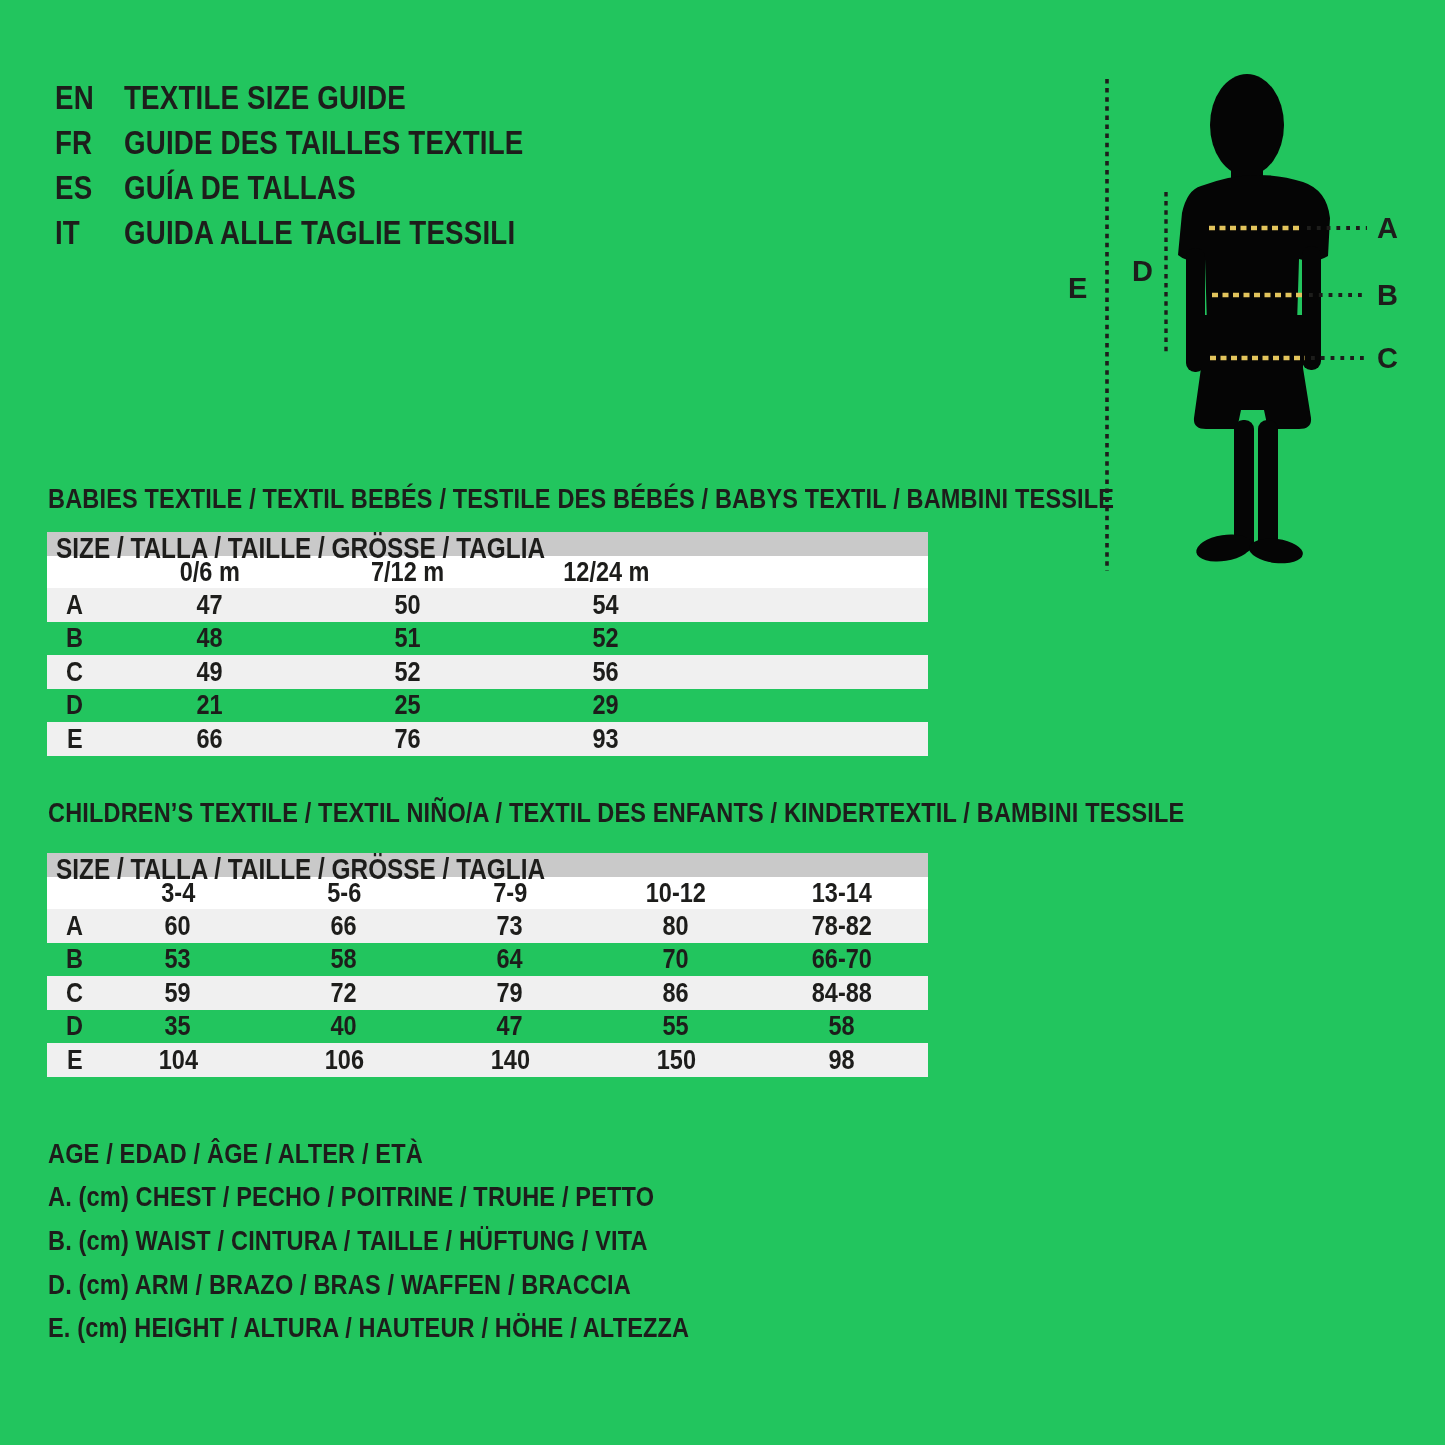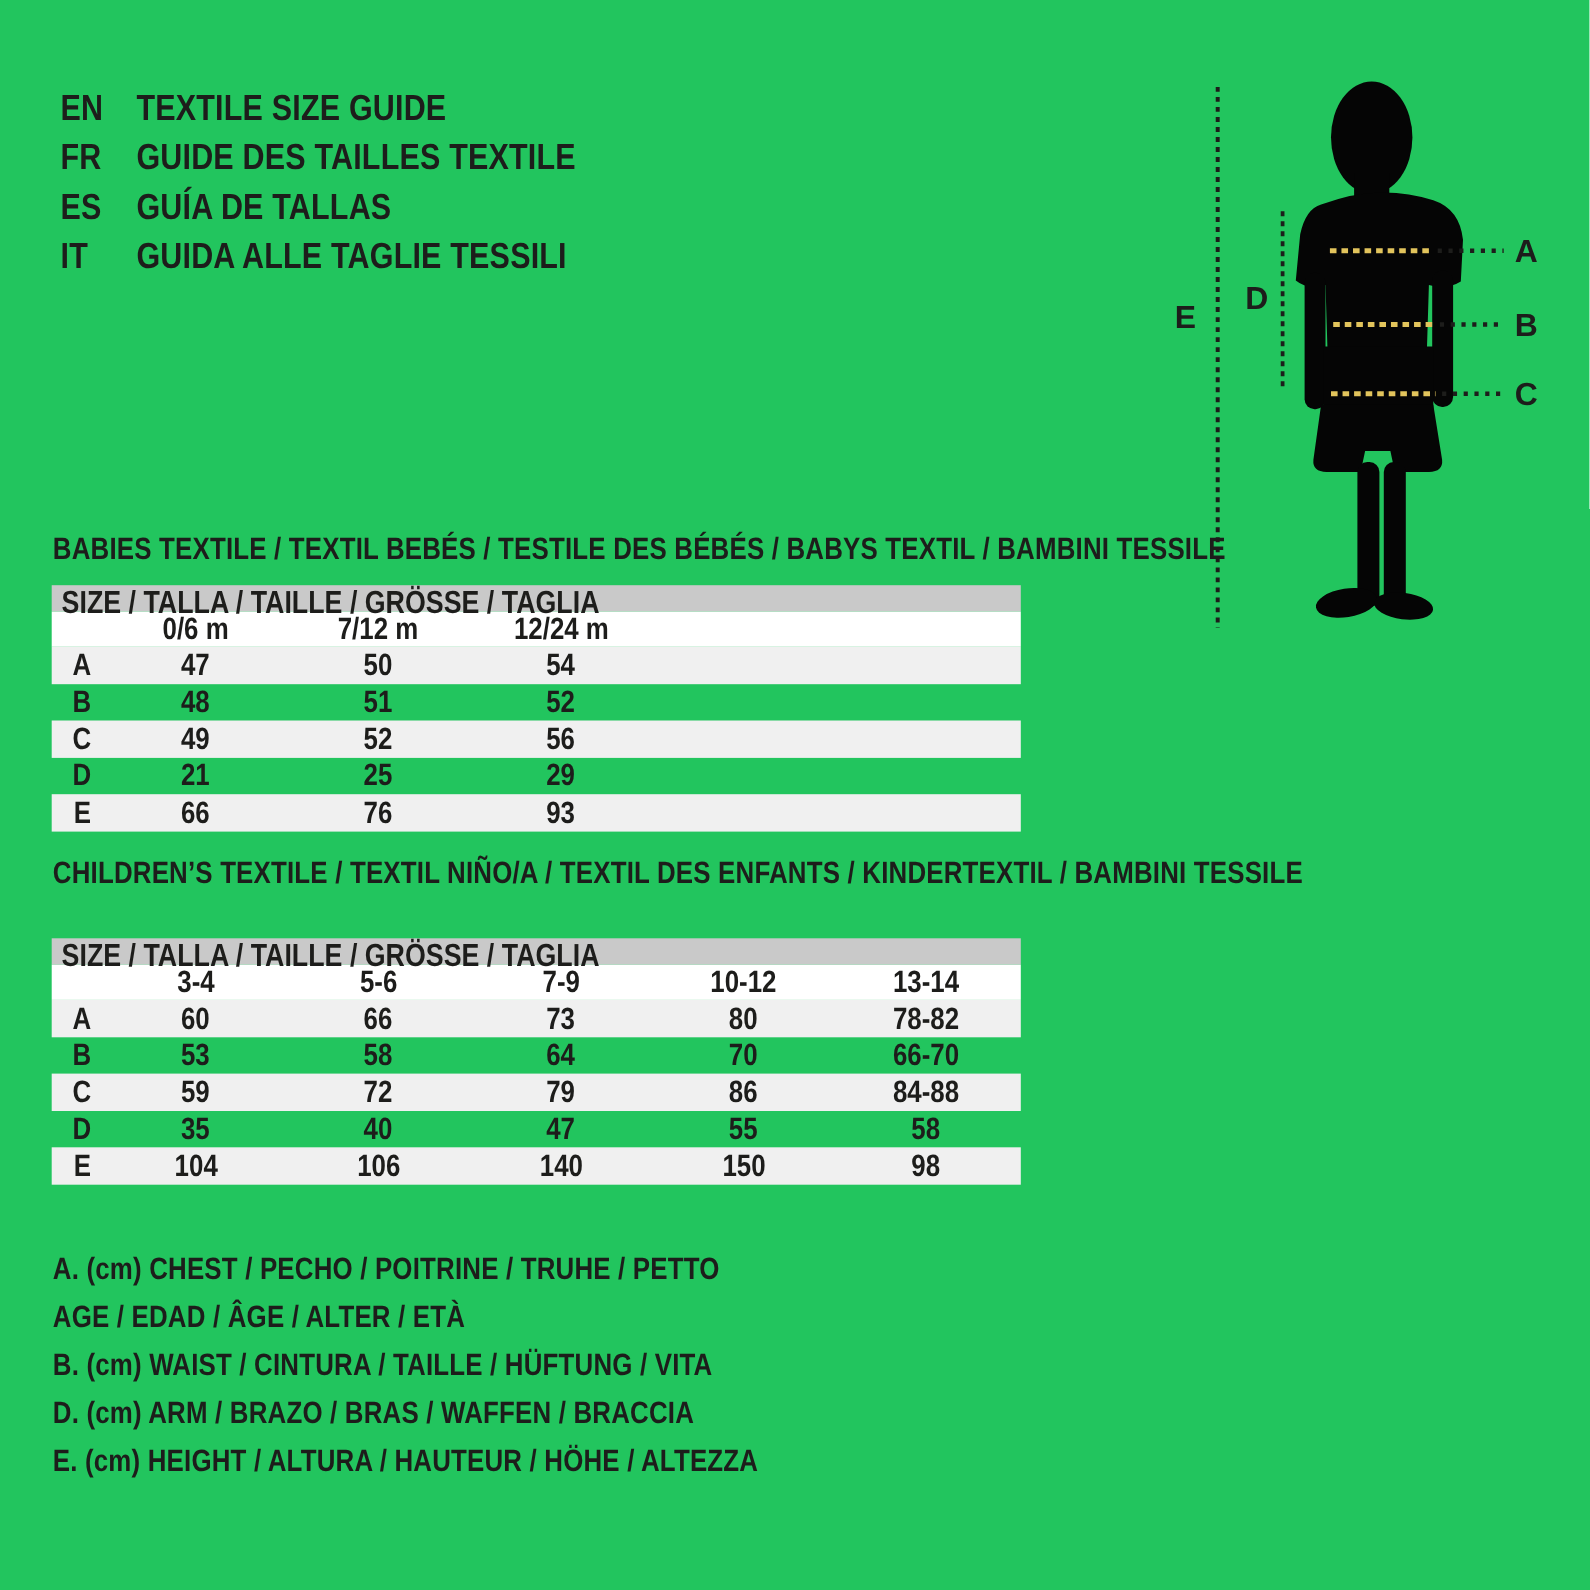--- a/index.html
+++ b/index.html
@@ -14,30 +14,30 @@
   .lang-block{position:absolute;left:55px;top:75px;}
   .lang-row{display:flex;height:45px;align-items:center;font-size:33px;font-weight:700;letter-spacing:.2px;}
   .lang-code{width:69px;flex:0 0 69px;}
 
   
   .figure{position:absolute;left:1055px;top:65px;width:370px;height:520px;}
 
   
   .section-title{position:absolute;left:48px;font-size:28px;font-weight:700;letter-spacing:.2px;}
   .babies-title{top:483px;}
-  .children-title{top:778px;}
+  .children-title{top:797px;}
 
   
   .size-table{position:absolute;left:47px;width:881px;}
   .babies-table{top:532px;}
   .children-table{top:853px;}
   .size-bar{height:24px;background:#c9c9c9;display:flex;align-items:flex-start;padding-left:9px;box-sizing:border-box;
             font-size:29px;font-weight:700;}
   .trow{display:grid;align-items:center;height:33.5px;font-size:28px;font-weight:700;}
-  .babies-table .trow{grid-template-columns:48px 166px 166px 166px;}
+  .babies-table .trow{grid-template-columns:48px 166px 166px 166px;gap:32px;}
   .children-table .trow{grid-template-columns:48px 166px 166px 166px 166px 166px;}
   .thead{height:32px;background:#ffffff;}
   .stripe{background:#f0f0f0;}
   .rowlabel{padding-left:10px;text-align:left;}
   .cell{text-align:center;}
 
   
   .legend{position:absolute;left:48px;top:1132px;}
   .legend-line{height:43.6px;display:flex;align-items:center;font-size:28px;font-weight:700;letter-spacing:.2px;}
 </style>
@@ -200,26 +200,26 @@
       <span class="cell"><span class="condc">104</span></span>
       <span class="cell"><span class="condc">106</span></span>
       <span class="cell"><span class="condc">140</span></span>
       <span class="cell"><span class="condc">150</span></span>
       <span class="cell"><span class="condc">98</span></span>
     </div>
   </div>
 
   <div class="legend">
     <div class="legend-line">
+        <span class="cond">AGE / EDAD / ÂGE / ALTER / ETÀ</span>
+      </div>
+    <div class="legend-line">
         <span class="cond">A. (cm) CHEST / PECHO / POITRINE / TRUHE / PETTO</span>
       </div>
     <div class="legend-line">
-        <span class="cond">AGE / EDAD / ÂGE / ALTER / ETÀ</span>
-      </div>
-    <div class="legend-line">
         <span class="cond">B. (cm) WAIST / CINTURA / TAILLE / HÜFTUNG / VITA</span>
       </div>
     <div class="legend-line">
         <span class="cond">D. (cm) ARM / BRAZO / BRAS / WAFFEN / BRACCIA</span>
       </div>
     <div class="legend-line">
         <span class="cond">E. (cm) HEIGHT / ALTURA / HAUTEUR / HÖHE / ALTEZZA</span>
       </div>
   </div>
 

